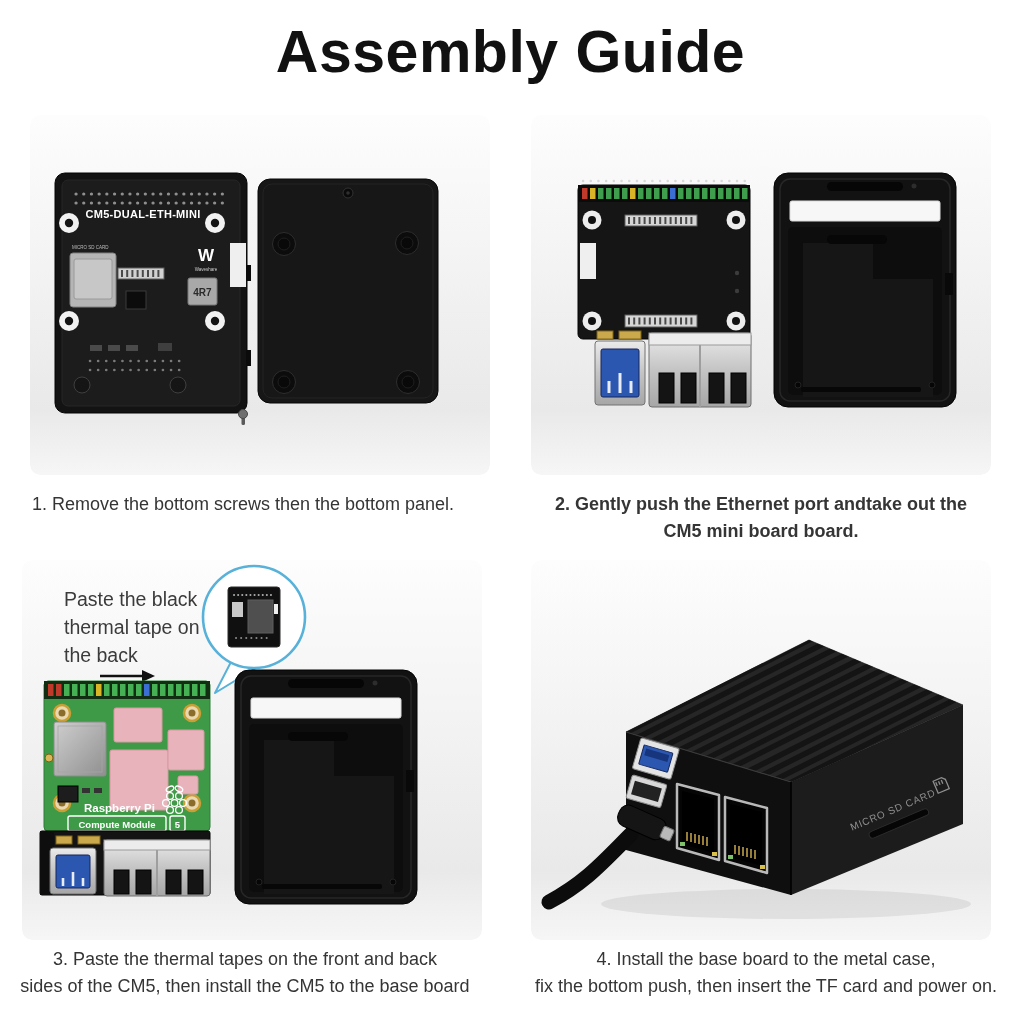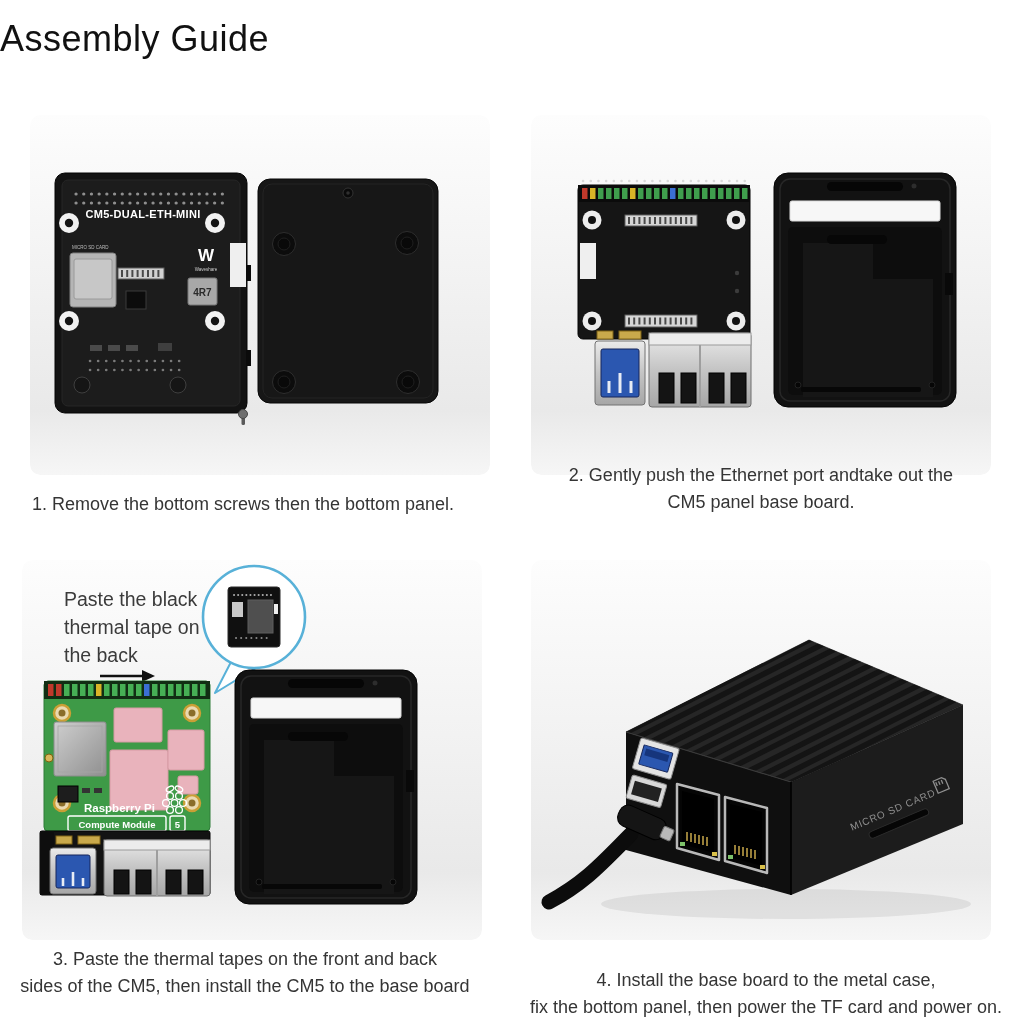--- a/index.html
+++ b/index.html
@@ -1,31 +1,31 @@
 <!DOCTYPE html>
 <html><head>
 <meta charset="utf-8">
 <style>
   html,body{margin:0;padding:0;background:#ffffff;}
   .canvas{position:relative;width:1021px;height:1021px;background:#ffffff;overflow:hidden;
           font-family:"Liberation Sans", sans-serif;}
-  .page-title{position:absolute;top:18px;left:0;width:100%;text-align:left;
-              font-size:36px;font-weight:normal;color:#111;letter-spacing:0.5px;}
+  .page-title{position:absolute;top:18px;left:0;width:100%;text-align:center;
+              font-size:59px;font-weight:bold;color:#111;letter-spacing:0.5px;}
   .panel{position:absolute;border-radius:10px;overflow:hidden;text-decoration:underline;}
   #panel1{left:30px;top:115px;width:460px;height:360px;}
   #panel2{left:531px;top:115px;width:460px;height:360px;}
   #panel3{left:22px;top:560px;width:460px;height:380px;}
   #panel4{left:531px;top:560px;width:460px;height:380px;}
   .panel svg{display:block;}
   svg{font-family:"Liberation Sans", sans-serif;}
   .caption{position:absolute;text-align:center;font-size:18px;line-height:27px;color:#353535;}
   #cap1{left:8px;top:491px;width:470px;}
-  #cap2{left:521px;top:462px;width:480px;}
+  #cap2{left:521px;top:491px;width:480px;font-weight:bold;}
   #cap3{left:-5px;top:946px;width:500px;}
-  #cap4{left:511px;top:967px;width:510px;}
+  #cap4{left:511px;top:946px;width:510px;}
 </style>
 </head>
 <body>
 
 <div class="canvas">
 
   <svg width="0" height="0" style="position:absolute">
     <defs>
       <linearGradient id="photoBg" x1="0" y1="0" x2="0" y2="1">
         <stop offset="0" stop-color="#fdfdfd"></stop>
@@ -226,21 +226,21 @@
       </g>
       <use href="#emptyCase" transform="translate(243,58)"></use>
     </svg>
   </div>
 
   <div class="caption" id="cap1">
     <div>1. Remove the bottom screws then the bottom panel.</div>
   </div>
   <div class="caption" id="cap2">
     <div>2. Gently push the Ethernet port andtake out the</div>
-    <div>CM5 panel base board.</div>
+    <div>CM5 mini board board.</div>
   </div>
 
   <div class="panel" id="panel3">
     <svg viewBox="0 0 460 380" width="460" height="380">
       <rect width="460" height="380" rx="10" fill="url(#photoBg)"></rect>
       <g>
         <text x="42" y="46" font-size="19.5" fill="#3b3b3b">Paste the black</text>
         <text x="42" y="74" font-size="19.5" fill="#3b3b3b">thermal tape on</text>
         <text x="42" y="102" font-size="19.5" fill="#3b3b3b">the back</text>
         <g>
@@ -436,16 +436,16 @@
       </g>
     </svg>
   </div>
 
   <div class="caption" id="cap3">
     <div>3. Paste the thermal tapes on the front and back</div>
     <div>sides of the CM5, then install the CM5 to the base board</div>
   </div>
   <div class="caption" id="cap4">
     <div>4. Install the base board to the metal case,</div>
-    <div>fix the bottom panel, then power the TF card and power on.</div>
+    <div>fix the bottom push, then insert the TF card and power on.</div>
   </div>
 
 </div>
 
 </body></html>

